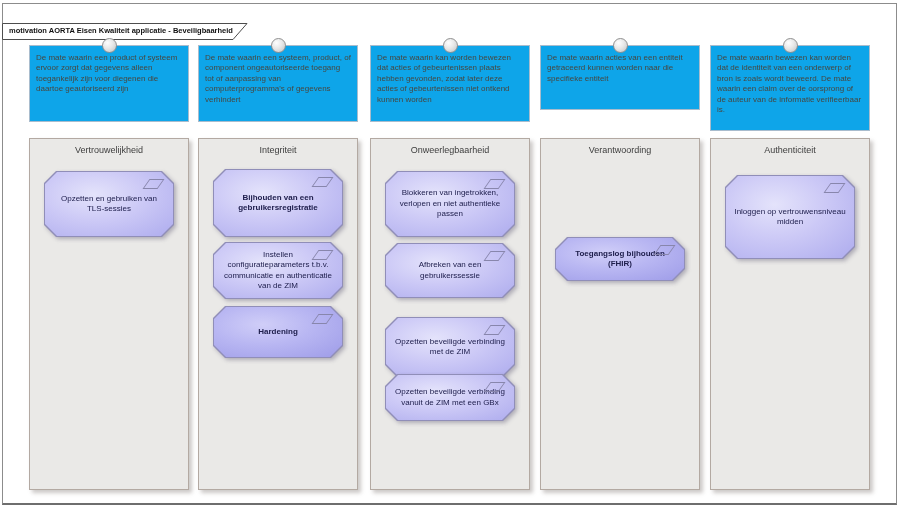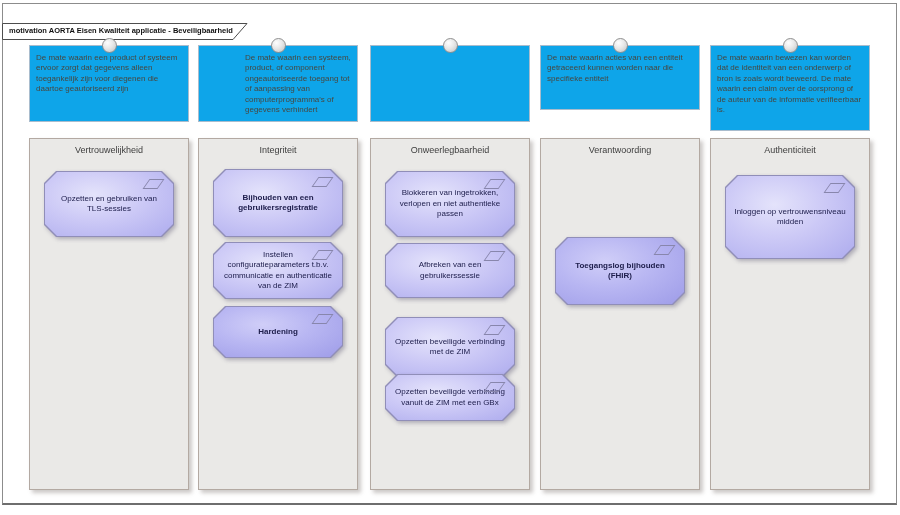--- a/index.html
+++ b/index.html
@@ -85,26 +85,27 @@
   <svg width="252" height="19">
     <path d="M0.5,0.5 H245 L231,16.5 H0.5 Z" fill="#ffffff" stroke="#4d4d4d" stroke-width="1"></path>
   </svg>
   <div class="tab-label">motivation AORTA Eisen Kwaliteit applicatie - Beveiligbaarheid</div>
 </div>
 
 <div class="note" style="left:29px;height:77px;">
   <div class="ball"></div>
   <div class="note-text">De mate waarin een product of systeem ervoor zorgt dat gegevens alleen toegankelijk zijn voor diegenen die daartoe geautoriseerd zijn</div>
 </div>
-<div class="note" style="left:198px;height:77px;padding-left:40px;">
+<div class="note" style="left:198px;height:77px;">
   <div class="ball"></div>
   <div class="note-text">De mate waarin een systeem, product, of component ongeautoriseerde toegang tot of aanpassing van computerprogramma's of gegevens verhindert</div>
 </div>
 <div class="note" style="left:370px;height:77px;">
   <div class="ball"></div>
+  <div class="note-text">De mate waarin kan worden bewezen dat acties of gebeurtenissen plaats hebben gevonden, zodat later deze acties of gebeurtenissen niet ontkend kunnen worden</div>
 </div>
 <div class="note" style="left:540px;height:65px;">
   <div class="ball"></div>
   <div class="note-text">De mate waarin acties van een entiteit getraceerd kunnen worden naar die specifieke entiteit</div>
 </div>
 <div class="note" style="left:710px;height:86px;">
   <div class="ball"></div>
   <div class="note-text">De mate waarin bewezen kan worden dat de identiteit van een onderwerp of bron is zoals wordt beweerd. De mate waarin een claim over de oorsprong of de auteur van de informatie verifieerbaar is.</div>
 </div>
 
@@ -163,21 +164,21 @@
   <div class="el" style="top:235px;height:47px;">
     <div class="el-border"></div>
     <div class="el-fill"></div>
     <div class="el-label">Opzetten beveiligde verbinding vanuit de ZIM met een GBx</div>
     <div class="req-icon"></div>
   </div>
 </div>
 
 <div class="col c4">
   <div class="col-header">Verantwoording</div>
-  <div class="el bold dark" style="top:98px;height:68px;">
+  <div class="el bold dark" style="top:98px;height:44px;">
     <div class="el-border"></div>
     <div class="el-fill"></div>
     <div class="el-label">Toegangslog bijhouden (FHIR)</div>
     <div class="req-icon"></div>
   </div>
 </div>
 
 <div class="col c5">
   <div class="col-header">Authenticiteit</div>
   <div class="el" style="top:36px;height:84px;">

